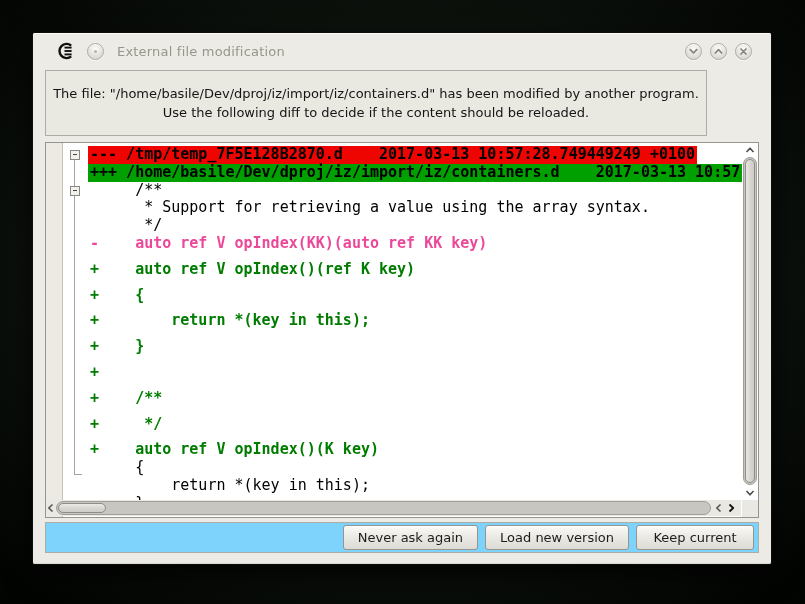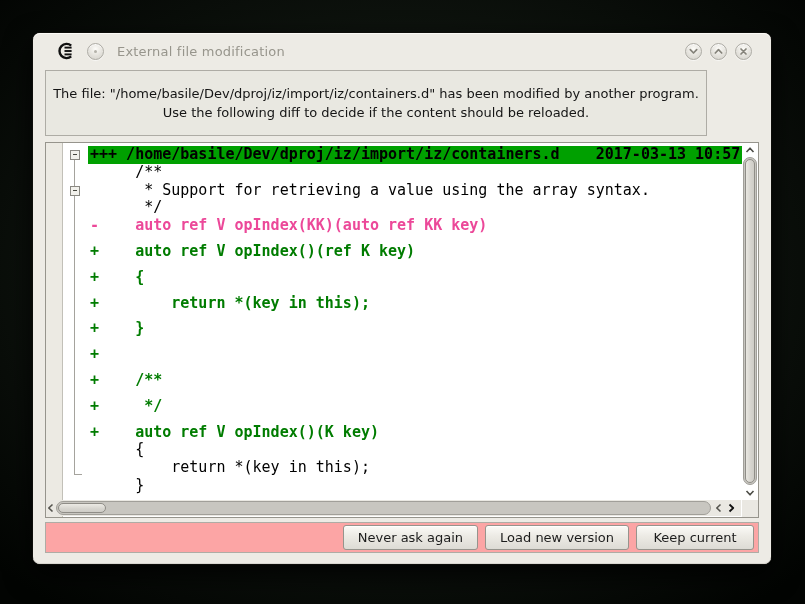--- a/index.html
+++ b/index.html
@@ -7,21 +7,21 @@
   body {
     font-family:"DejaVu Sans","Liberation Sans",sans-serif;
     background:radial-gradient(ellipse 560px 420px at 50% 46%, #1d241d 0%, #0d120d 60%, #020402 100%);
     position:relative;
   }
 
   
   .window {
     position:absolute; left:33px; top:33px; width:738px; height:531px;
     background:#edebe5;
-    border-radius:7px;
+    border-radius:2px;
     box-shadow:0 0 0 1px rgba(15,15,12,.85), 0 10px 28px rgba(0,0,0,.9), inset 0 1px 0 #fbfaf6, inset 0 -1px 0 #d8d6d0;
   }
 
   
   .titlebar { height:36px; display:flex; align-items:center; padding:0 19px 0 24px; }
   .app-icon { width:18px; height:18px; flex:0 0 auto; }
   .circle-btn {
     width:17px; height:17px; border-radius:50%; flex:0 0 auto;
     background:radial-gradient(circle at 50% 32%, #fdfcf9 0%, #e4e2dc 55%, #d3d1cb 100%);
     border:1px solid #adaba4;
@@ -110,21 +110,21 @@
   }
   .hscroll-strip .arrow { position:absolute; top:2px; cursor:pointer; }
   .hscroll-strip .arrow.lft  { left:-2px; }
   .hscroll-strip .arrow.rgt1 { left:666px; }
   .hscroll-strip .arrow.rgt2 { left:678px; }
   .scroll-corner { position:absolute; right:0; bottom:0; width:16px; height:17px; background:#eae8e2; }
 
   
   .footer-panel {
     position:absolute; left:12px; top:489px; width:714px; height:31px;
-    background:#fca5a5; border:1px solid #aeaca5;
+    background:#7dd3fc; border:1px solid #aeaca5;
     display:flex; align-items:center; justify-content:flex-end; gap:7px; padding-right:4px;
   }
   .btn {
     height:25px; min-width:118px; padding:0 14px;
     font-family:"DejaVu Sans","Liberation Sans",sans-serif; font-size:13px; color:#1c1c1c;
     background:linear-gradient(180deg,#fbfaf7 0%, #eceae4 45%, #dddbd5 100%);
     border:1px solid #96948d; border-radius:3px;
     box-shadow:inset 0 1px 0 rgba(255,255,255,.9);
     cursor:pointer;
   }
@@ -173,20 +173,21 @@
     <div class="gutter"></div>
 
     <div class="fold-margin">
       <div class="fold-line" style="top:17px; height:315px;"></div>
       <div class="fold-tick" style="top:331px;"></div>
       <div class="fold-box" style="top:7px;"></div>
       <div class="fold-box" style="top:43px;"></div>
     </div>
 
     <div class="text-layer">
+        <div class="diff-line file-removed"><span class="line-inner">--- /tmp/temp_7F5E128B2870.d	2017-03-13 10:57:28.749449249 +0100</span></div>
         <div class="diff-line file-added"><span class="line-inner">+++ /home/basile/Dev/dproj/iz/import/iz/containers.d	2017-03-13 10:57</span></div>
         <div class="diff-line context"><span class="line-inner">     /**</span></div>
         <div class="diff-line context"><span class="line-inner">      * Support for retrieving a value using the array syntax.</span></div>
         <div class="diff-line context"><span class="line-inner">      */</span></div>
         <div class="diff-line removed"><span class="line-inner">-    auto ref V opIndex(KK)(auto ref KK key)</span></div>
         <div class="diff-line added"><span class="line-inner">+    auto ref V opIndex()(ref K key)</span></div>
         <div class="diff-line added"><span class="line-inner">+    {</span></div>
         <div class="diff-line added"><span class="line-inner">+        return *(key in this);</span></div>
         <div class="diff-line added"><span class="line-inner">+    }</span></div>
         <div class="diff-line added"><span class="line-inner">+</span></div>

